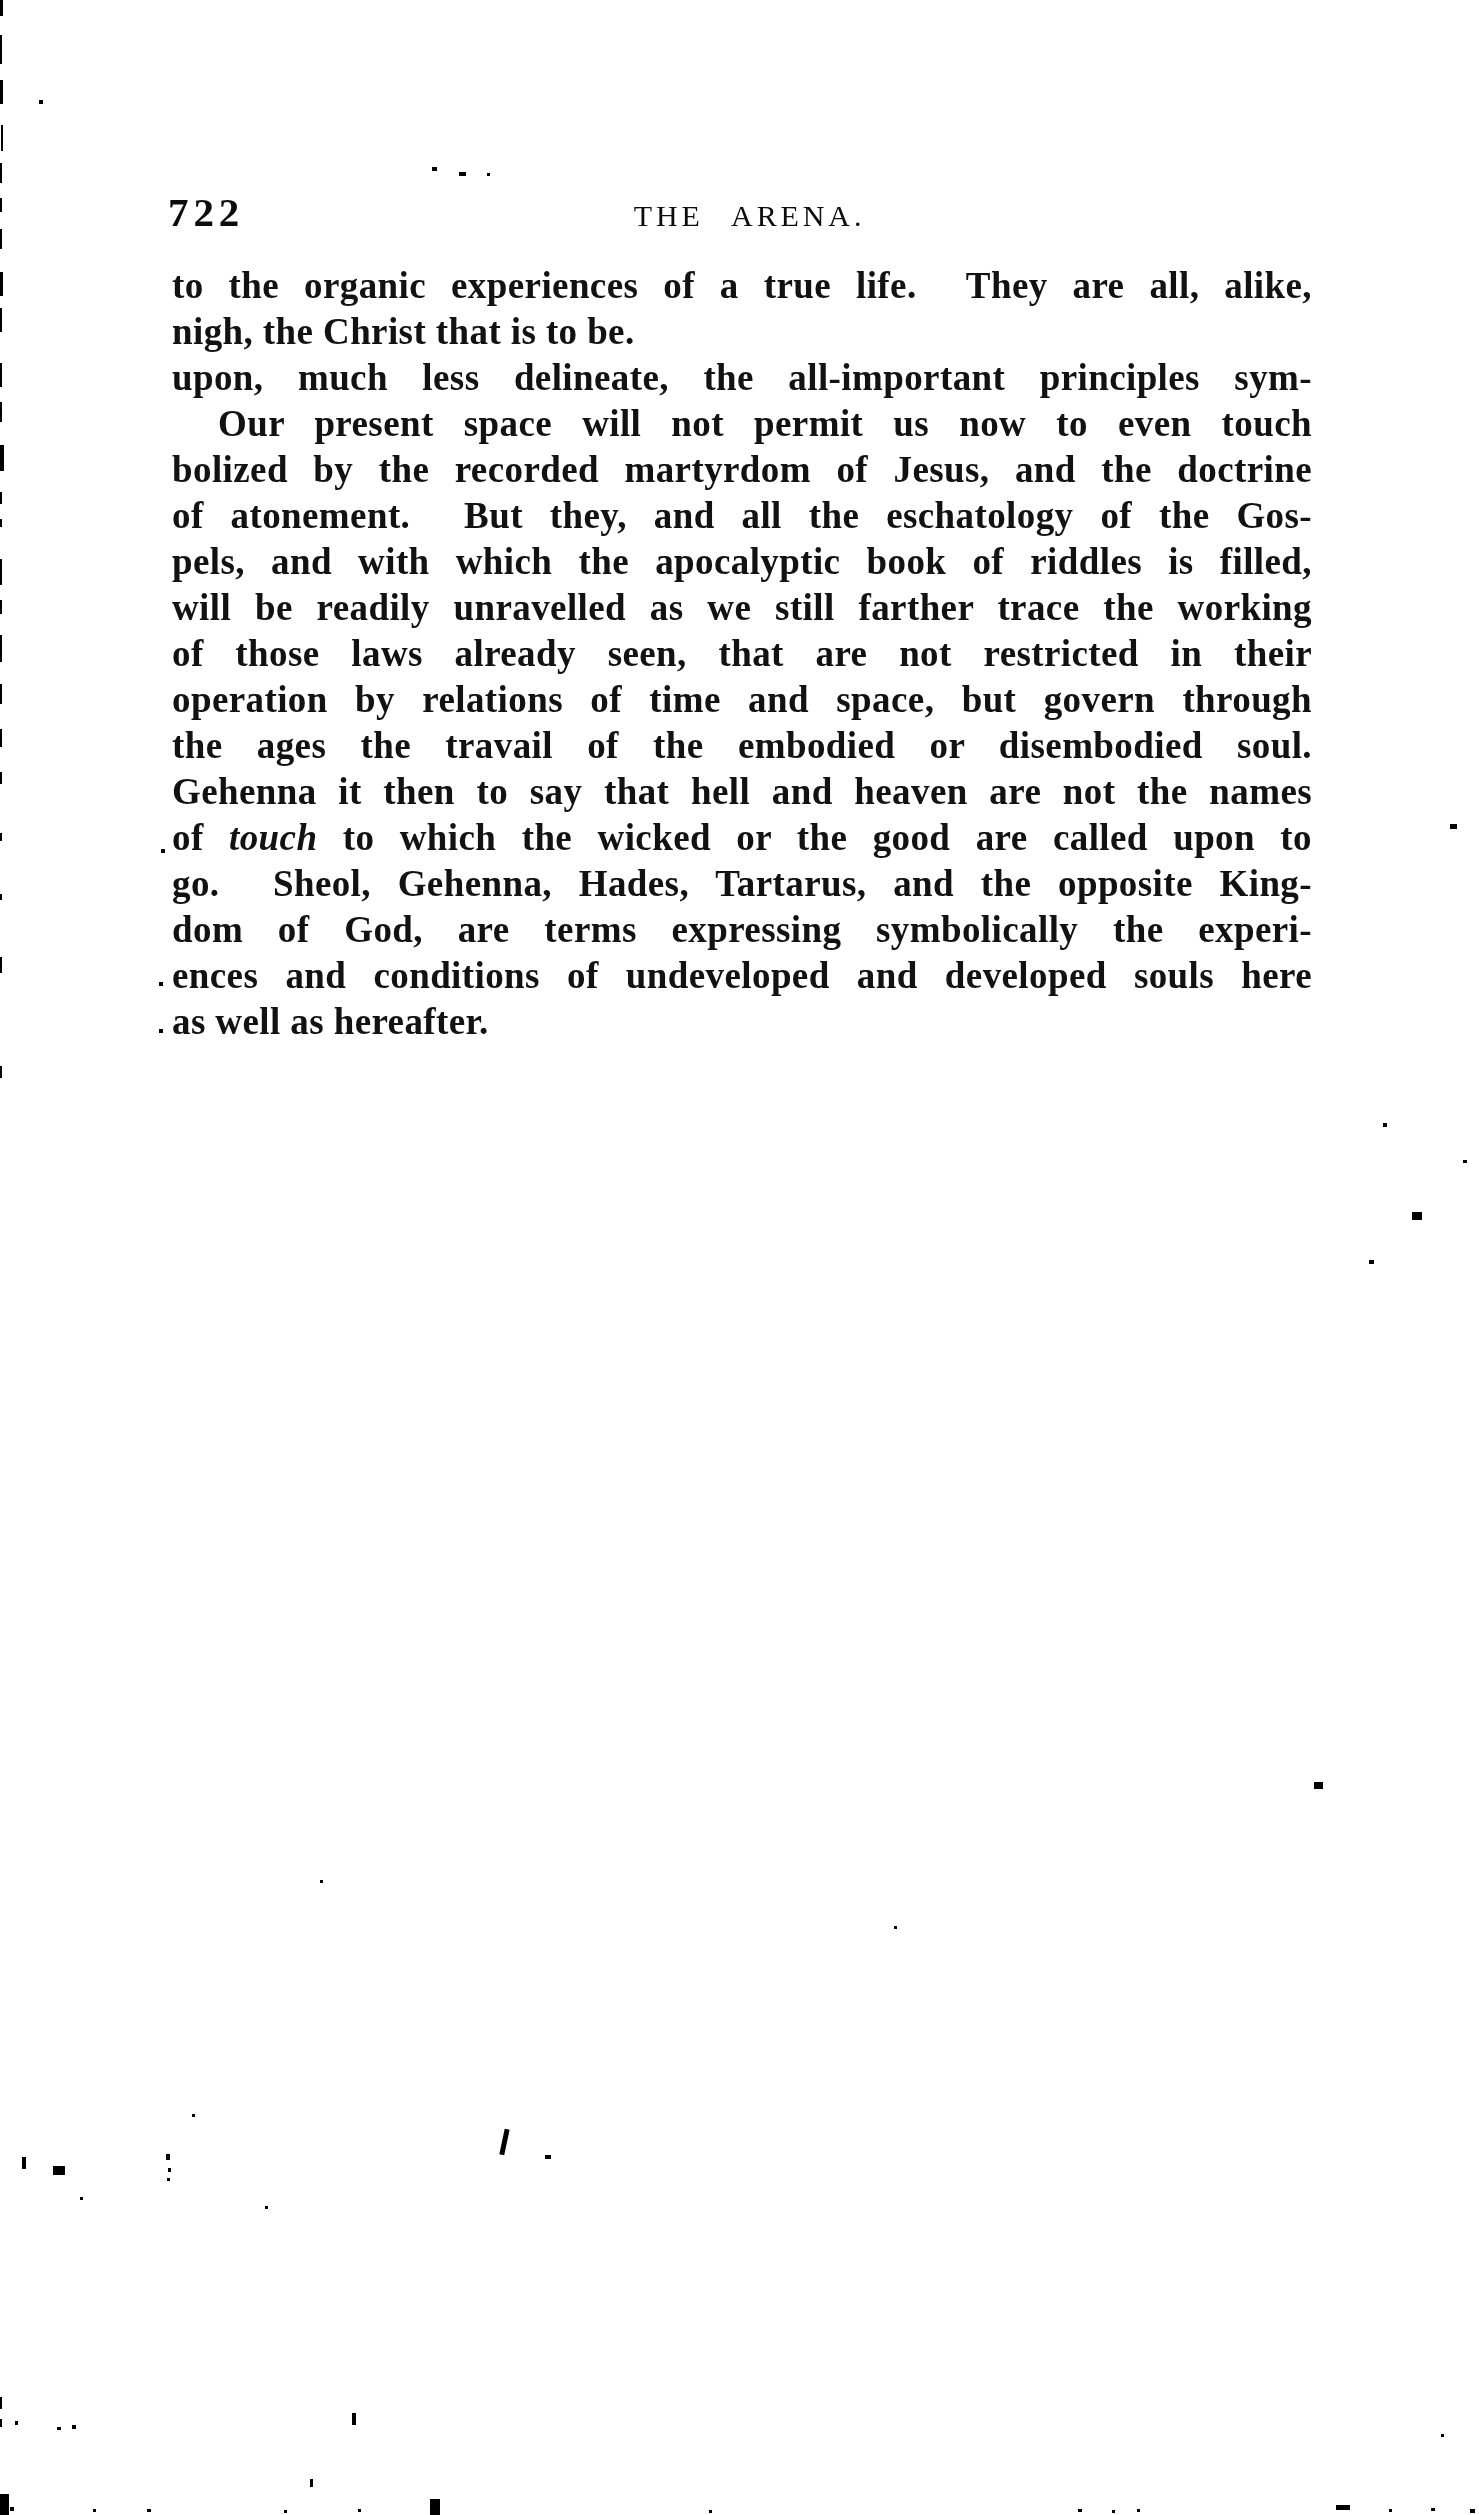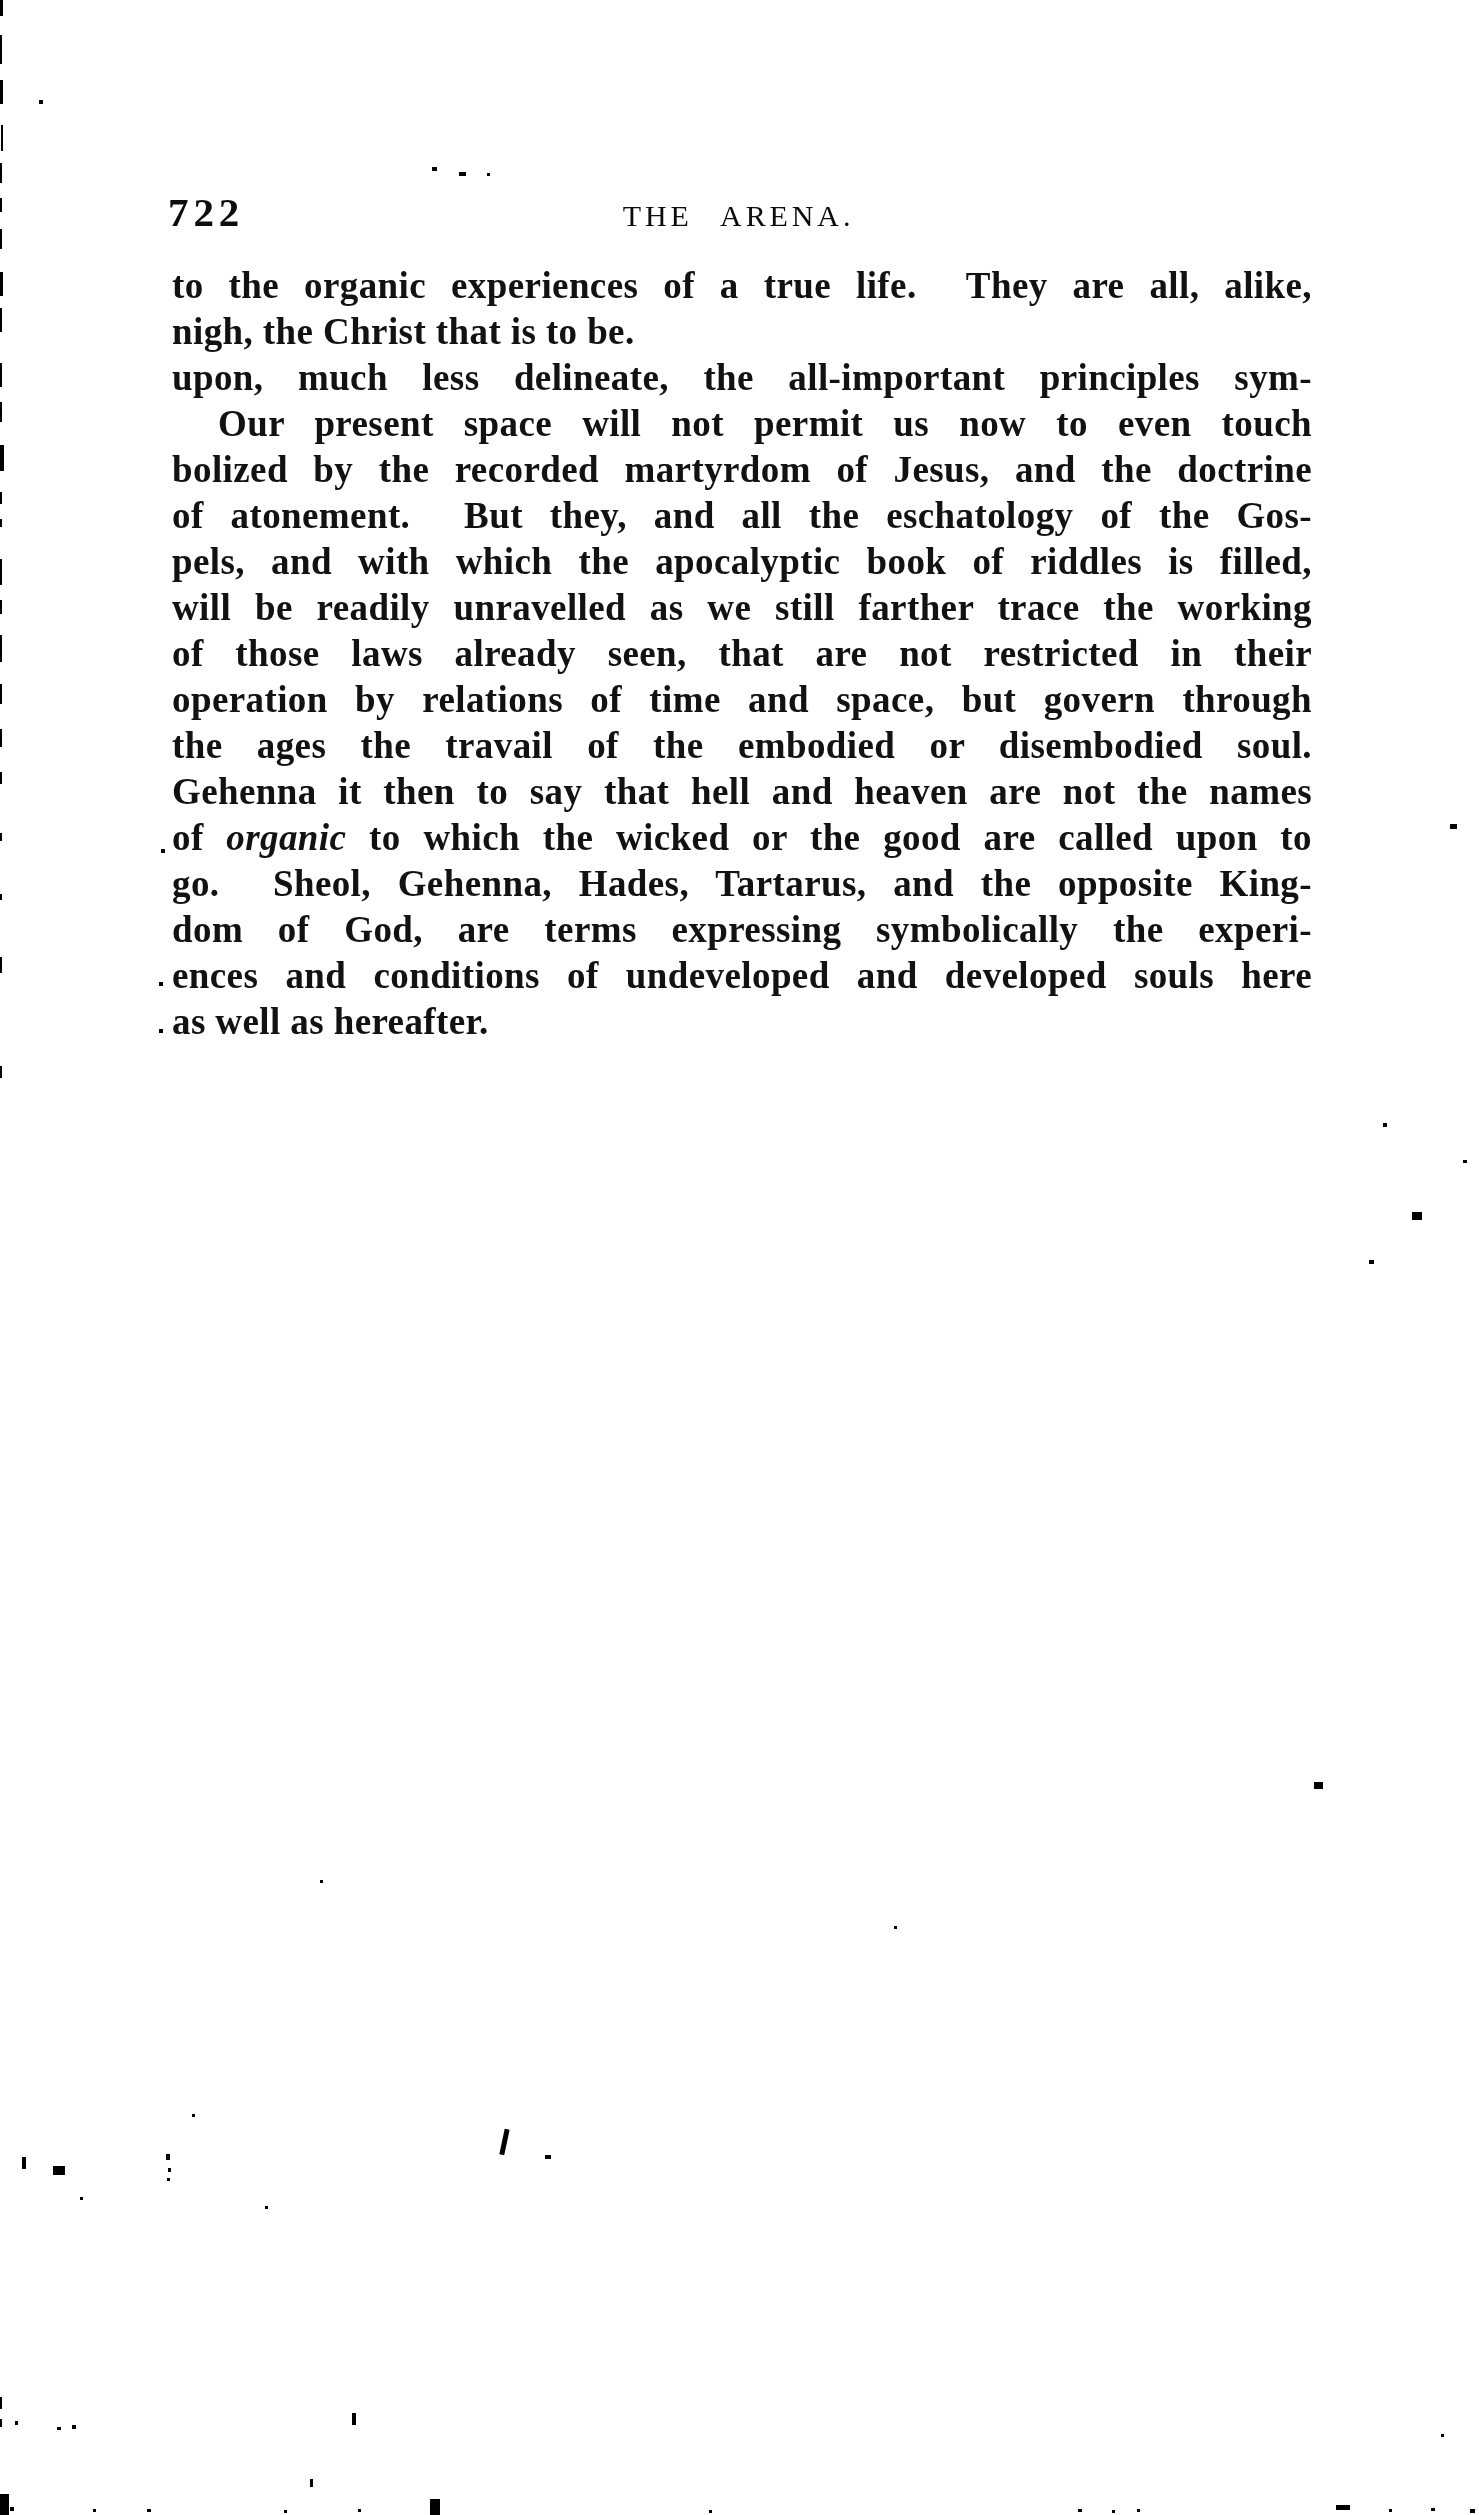--- a/index.html
+++ b/index.html
@@ -16,21 +16,21 @@
     position: absolute;
     left: 168px;
     top: 188px;
     font-size: 41px;
     font-weight: bold;
     letter-spacing: 4.9px;
     color: #0c0c0c;
   }
   .runtitle {
     position: absolute;
-    left: 165px;
+    left: 176px;
     top: 199px;
     width: 1147px;
     text-align: center;
     font-size: 30px;
     letter-spacing: 3.9px;
     word-spacing: 17.6px;
     color: #0c0c0c;
   }
   .bodytext {
     position: absolute;
@@ -68,21 +68,21 @@
       <div class="line"><span>upon, much less delineate, the all-important principles sym-</span></div>
       <div class="line indent"><span>Our present space will not permit us now to even touch</span></div>
       <div class="line"><span>bolized by the recorded martyrdom of Jesus, and the doctrine</span></div>
       <div class="line"><span>of atonement.  But they, and all the eschatology of the Gos-</span></div>
       <div class="line"><span>pels, and with which the apocalyptic book of riddles is filled,</span></div>
       <div class="line"><span>will be readily unravelled as we still farther trace the working</span></div>
       <div class="line"><span>of those laws already seen, that are not restricted in their</span></div>
       <div class="line"><span>operation by relations of time and space, but govern through</span></div>
       <div class="line"><span>the ages the travail of the embodied or disembodied soul.</span></div>
       <div class="line"><span>Gehenna it then to say that hell and heaven are not the names</span></div>
-      <div class="line"><span>of </span><span class="it">organic</span><span> to which the wicked or the good are called upon to</span></div>
+      <div class="line"><span>of </span><span class="it">touch</span><span> to which the wicked or the good are called upon to</span></div>
       <div class="line"><span>go.  Sheol, Gehenna, Hades, Tartarus, and the opposite King-</span></div>
       <div class="line"><span>dom of God, are terms expressing symbolically the experi-</span></div>
       <div class="line"><span>ences and conditions of undeveloped and developed souls here</span></div>
       <div class="line no-just"><span>as well as hereafter.</span></div>
     </div>
   <div class="artifacts">
       <div class="speck" style="left: 0px; top: 0px; width: 2.9px; height: 15.7px;"></div>
       <div class="speck" style="left: 0px; top: 35px; width: 2px; height: 29px;"></div>
       <div class="speck" style="left: 0px; top: 80px; width: 2.9px; height: 23.5px;"></div>
       <div class="speck" style="left: 1px; top: 125px; width: 2px; height: 25.5px;"></div>

